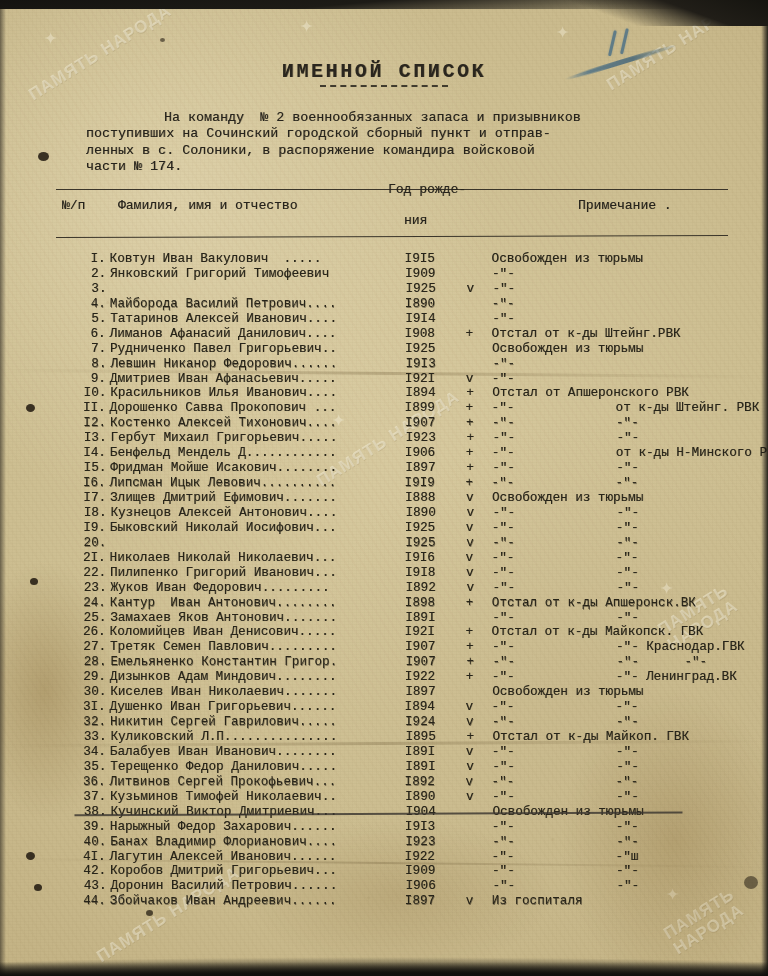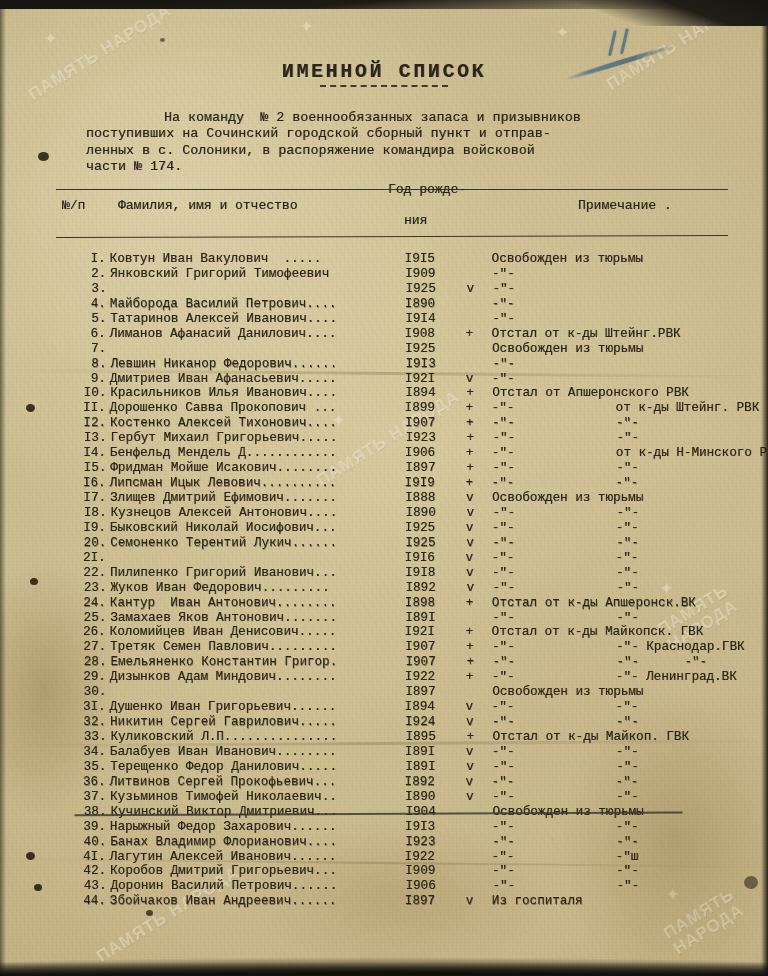--- a/index.html
+++ b/index.html
@@ -257,20 +257,21 @@
       </div>
       <div class="row" style="transform: translate(-0.4px, -0.07px);">
         <span class="c-idx">6.</span>
         <span class="c-name">Лиманов Афанасий Данилович....</span>
         <span class="c-year">I908</span>
         <span class="c-tick">+</span>
         <span class="c-r1">Отстал от к-ды Штейнг.РВК</span>
       </div>
       <div class="row" style="transform: translate(0.04px, 0.11px);">
         <span class="c-idx">7.</span>
+        <span class="c-name">Рудниченко Павел Григорьевич..</span>
         <span class="c-year">I925</span>
         <span class="c-r1">Освобожден из тюрьмы</span>
       </div>
       <div class="row" style="transform: translate(0.48px, 0.29px);">
         <span class="c-idx">8.</span>
         <span class="c-name">Левшин Никанор Федорович......</span>
         <span class="c-year">I9I3</span>
         <span class="c-r1">-"-</span>
       </div>
       <div class="row" style="transform: translate(-0.18px, -0.25px);">
@@ -353,28 +354,28 @@
       <div class="row" style="transform: translate(-0.18px, 0.11px);">
         <span class="c-idx">I9.</span>
         <span class="c-name">Быковский Николай Иосифович...</span>
         <span class="c-year">I925</span>
         <span class="c-tick">v</span>
         <span class="c-r1">-"-</span>
         <span class="c-r2">-"-</span>
       </div>
       <div class="row" style="transform: translate(0.26px, 0.29px);">
         <span class="c-idx">20.</span>
-        <span class="c-name">Семоненко Терентий Лукич......</span>
         <span class="c-year">I925</span>
         <span class="c-tick">v</span>
         <span class="c-r1">-"-</span>
         <span class="c-r2">-"-</span>
       </div>
       <div class="row" style="transform: translate(-0.4px, -0.25px);">
         <span class="c-idx">2I.</span>
+        <span class="c-name">Николаев Николай Николаевич...</span>
         <span class="c-year">I9I6</span>
         <span class="c-tick">v</span>
         <span class="c-r1">-"-</span>
         <span class="c-r2">-"-</span>
       </div>
       <div class="row" style="transform: translate(0.04px, -0.07px);">
         <span class="c-idx">22.</span>
         <span class="c-name">Пилипенко Григорий Иванович...</span>
         <span class="c-year">I9I8</span>
         <span class="c-tick">v</span>
@@ -429,20 +430,21 @@
       <div class="row" style="transform: translate(-0.18px, -0.25px);">
         <span class="c-idx">29.</span>
         <span class="c-name">Дизынков Адам Миндович........</span>
         <span class="c-year">I922</span>
         <span class="c-tick">+</span>
         <span class="c-r1">-"-</span>
         <span class="c-r2">-"- Ленинград.ВК</span>
       </div>
       <div class="row" style="transform: translate(0.26px, -0.07px);">
         <span class="c-idx">30.</span>
+        <span class="c-name">Киселев Иван Николаевич.......</span>
         <span class="c-year">I897</span>
         <span class="c-r1">Освобожден из тюрьмы</span>
       </div>
       <div class="row" style="transform: translate(-0.4px, 0.11px);">
         <span class="c-idx">3I.</span>
         <span class="c-name">Душенко Иван Григорьевич......</span>
         <span class="c-year">I894</span>
         <span class="c-tick">v</span>
         <span class="c-r1">-"-</span>
         <span class="c-r2">-"-</span>

